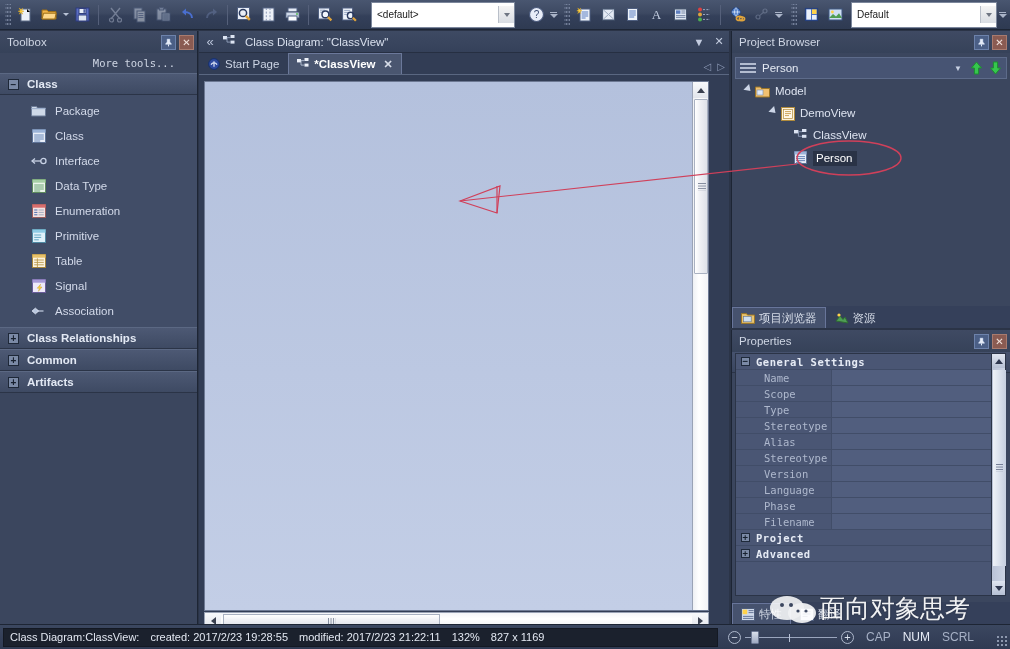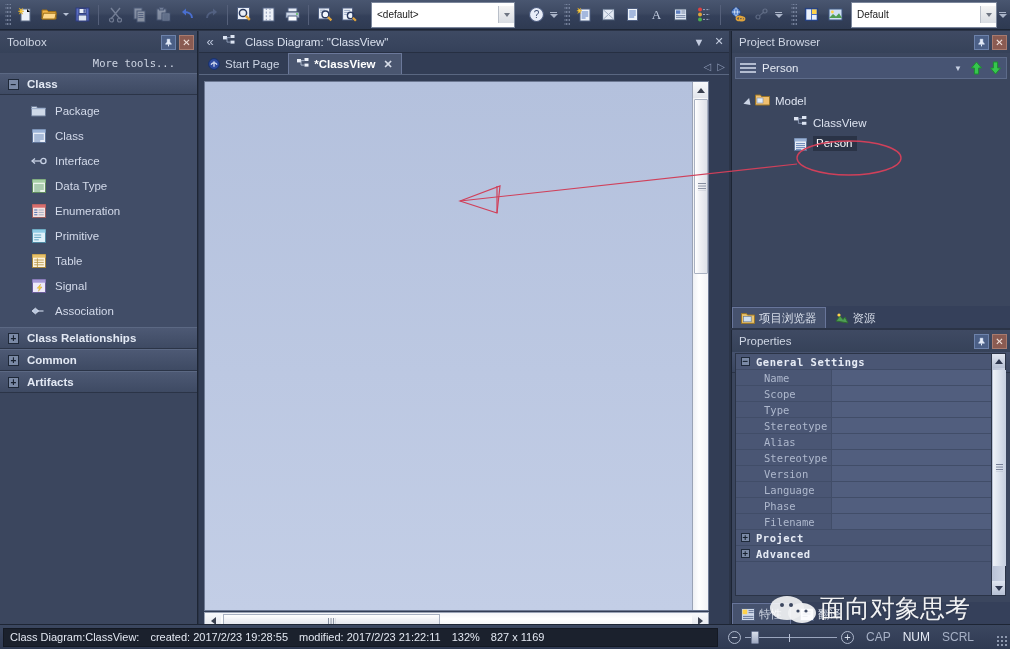--- a/index.html
+++ b/index.html
@@ -206,21 +206,21 @@
   .pb-search {
     height: 22px; margin: 4px 3px 0 3px;
     background: #475473; border: 1px solid #5d6b8a;
     display: flex; align-items: center; padding: 0 4px;
   }
   .pb-search .lines { width: 16px; height: 11px; margin-right: 6px;
     background-image: linear-gradient(to bottom,#b3bcd0 2px, transparent 2px);
     background-size: 16px 4px; }
   .pb-search .stxt { flex: 1; color: #e4e9f3; font-size: 11.5px; }
   .pb-tree { padding: 6px 0 0 8px; font-size: 11.5px; }
-  .tr-row { height: 22px; display: flex; align-items: flex-end; cursor: pointer; }
+  .tr-row { height: 22px; display: flex; align-items: flex-start; cursor: pointer; }
   .tr-tw {
     width: 14px; display: flex; align-items: center; justify-content: center;
   }
   .tr-tw i {
     width: 0; height: 0; border-left: 6px solid #ccd5e6;
     border-top: 4.5px solid transparent; border-bottom: 4.5px solid transparent;
     transform: rotate(45deg) translate(1px,-1px);
   }
   .tr-ic { width: 17px; display: flex; align-items: center; justify-content: center; margin-right: 4px; }
   .tr-lbl { color: #dde3f0; }
@@ -786,20 +786,33 @@
             <i></i>
           </span>
         <span class="tr-ic">
           <svg width="15" height="14" viewBox="0 0 15 14">
               <path d="M.5 2h5l1 1.5h8v8.5H.5z" fill="#f0c070" stroke="#9b7526"></path>
               <rect x="2" y="5" width="6" height="5" fill="#dfeaf8" stroke="#7a8ba8" stroke-width=".6"></rect>
             </svg>
         </span>
         <span class="tr-lbl">Model</span>
       </div>
+      <div class="tr-row" style="padding-left:25px;">
+        <span class="tr-tw">
+            <i></i>
+          </span>
+        <span class="tr-ic">
+          <svg width="14" height="14" viewBox="0 0 14 14">
+              <rect x=".5" y=".5" width="13" height="13" fill="#fdf0d8" stroke="#b08b3c"></rect>
+              <rect x="2.6" y="2.6" width="8.8" height="8.8" fill="#fff8ea" stroke="#b08b3c" stroke-width=".7"></rect>
+              <path d="M4 4.6h6M4 6.6h6M4 8.6h4" stroke="#c79b4a" stroke-width=".9"></path>
+            </svg>
+        </span>
+        <span class="tr-lbl">DemoView</span>
+      </div>
       <div class="tr-row" style="padding-left:52px;">
         <span class="tr-ic">
           <svg width="14" height="13" viewBox="0 0 14 13">
               <rect x="0" y="1" width="4.4" height="3.4" fill="#dde4f2"></rect>
               <rect x="8" y="0" width="4.4" height="3" fill="#dde4f2"></rect>
               <rect x="8" y="5.8" width="4.4" height="3" fill="#dde4f2"></rect>
               <path d="M4.4 2.7h3.6M4.4 2.7v4.6h3.6" stroke="#9dabc6" stroke-width=".8" fill="none"></path>
             </svg>
         </span>
         <span class="tr-lbl">ClassView</span>

